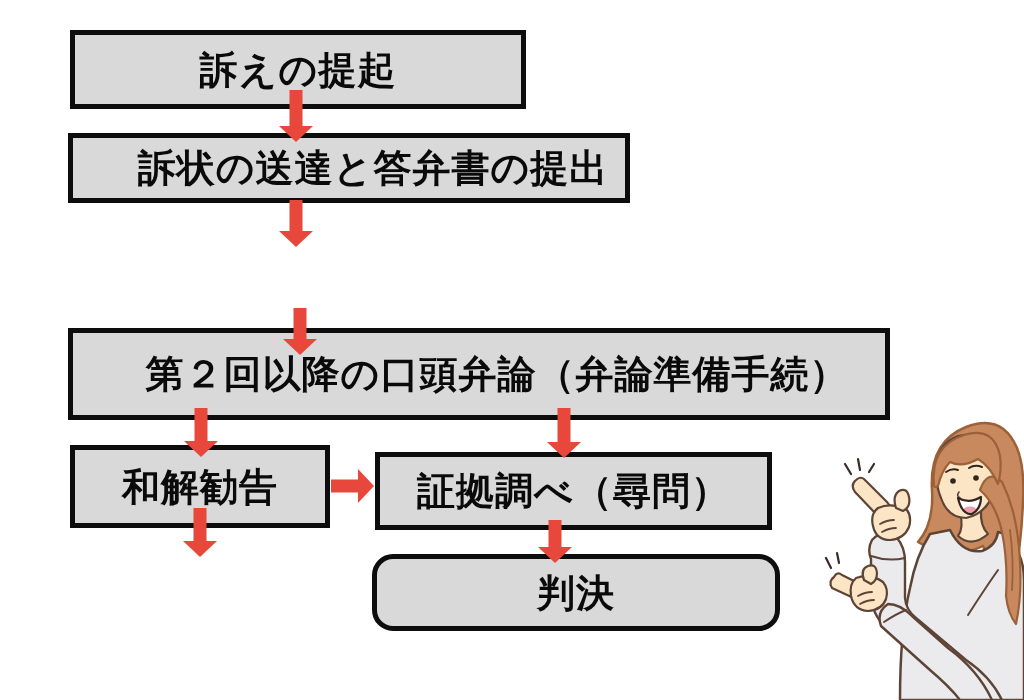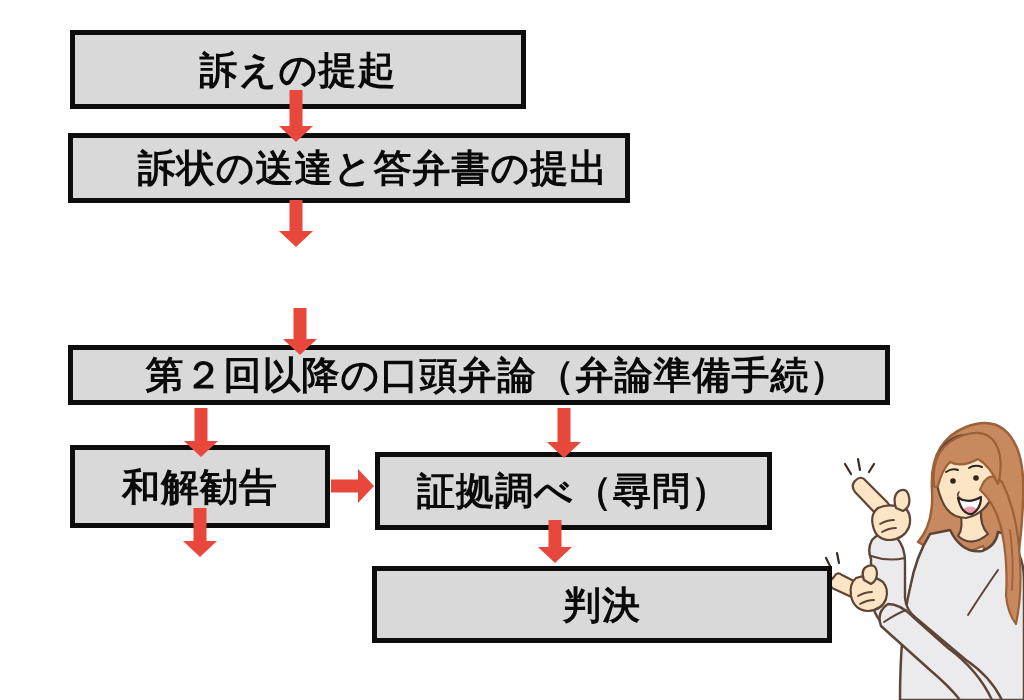--- a/index.html
+++ b/index.html
@@ -42,25 +42,25 @@
     font-weight: 700;
     color: var(--text);
     white-space: nowrap;
     letter-spacing: 1px;
     line-height: 1;
   }
   
   .b1 { left: 70px;  top: 30px;  width: 456px; height: 79px; }
   .b2 { left: 68px;  top: 133px; width: 562px; height: 70px; padding-left: 48px; }
   .b3 { left: 70px;  top: 237px; width: 460px; height: 83px; }
-  .b4 { left: 68px;  top: 345px; width: 822px; height: 60px; padding-left: 36px; }
+  .b4 { left: 68px;  top: 328px; width: 822px; height: 92px; padding-left: 36px; }
   .b5 { left: 70px;  top: 445px; width: 260px; height: 83px; }
   .b6 { left: 375px; top: 452px; width: 397px; height: 78px; }
   .b7 { left: 70px;  top: 552px; width: 260px; height: 80px; }
-  .b8 { left: 372px; top: 566px; width: 460px; height: 77px; }
+  .b8 { left: 372px; top: 554px; width: 408px; height: 77px; border-radius: 21px; }
 
   
   .arr-down { position: absolute; width: 34px; z-index: 2; }
   .arr-down .stem {
     position: absolute; left: 50%; transform: translateX(-50%);
     top: 0; width: 13px; height: calc(100% - 16px);
     background: var(--arrow_red);
   }
   .arr-down .head {
     position: absolute; bottom: 0; left: 0;

